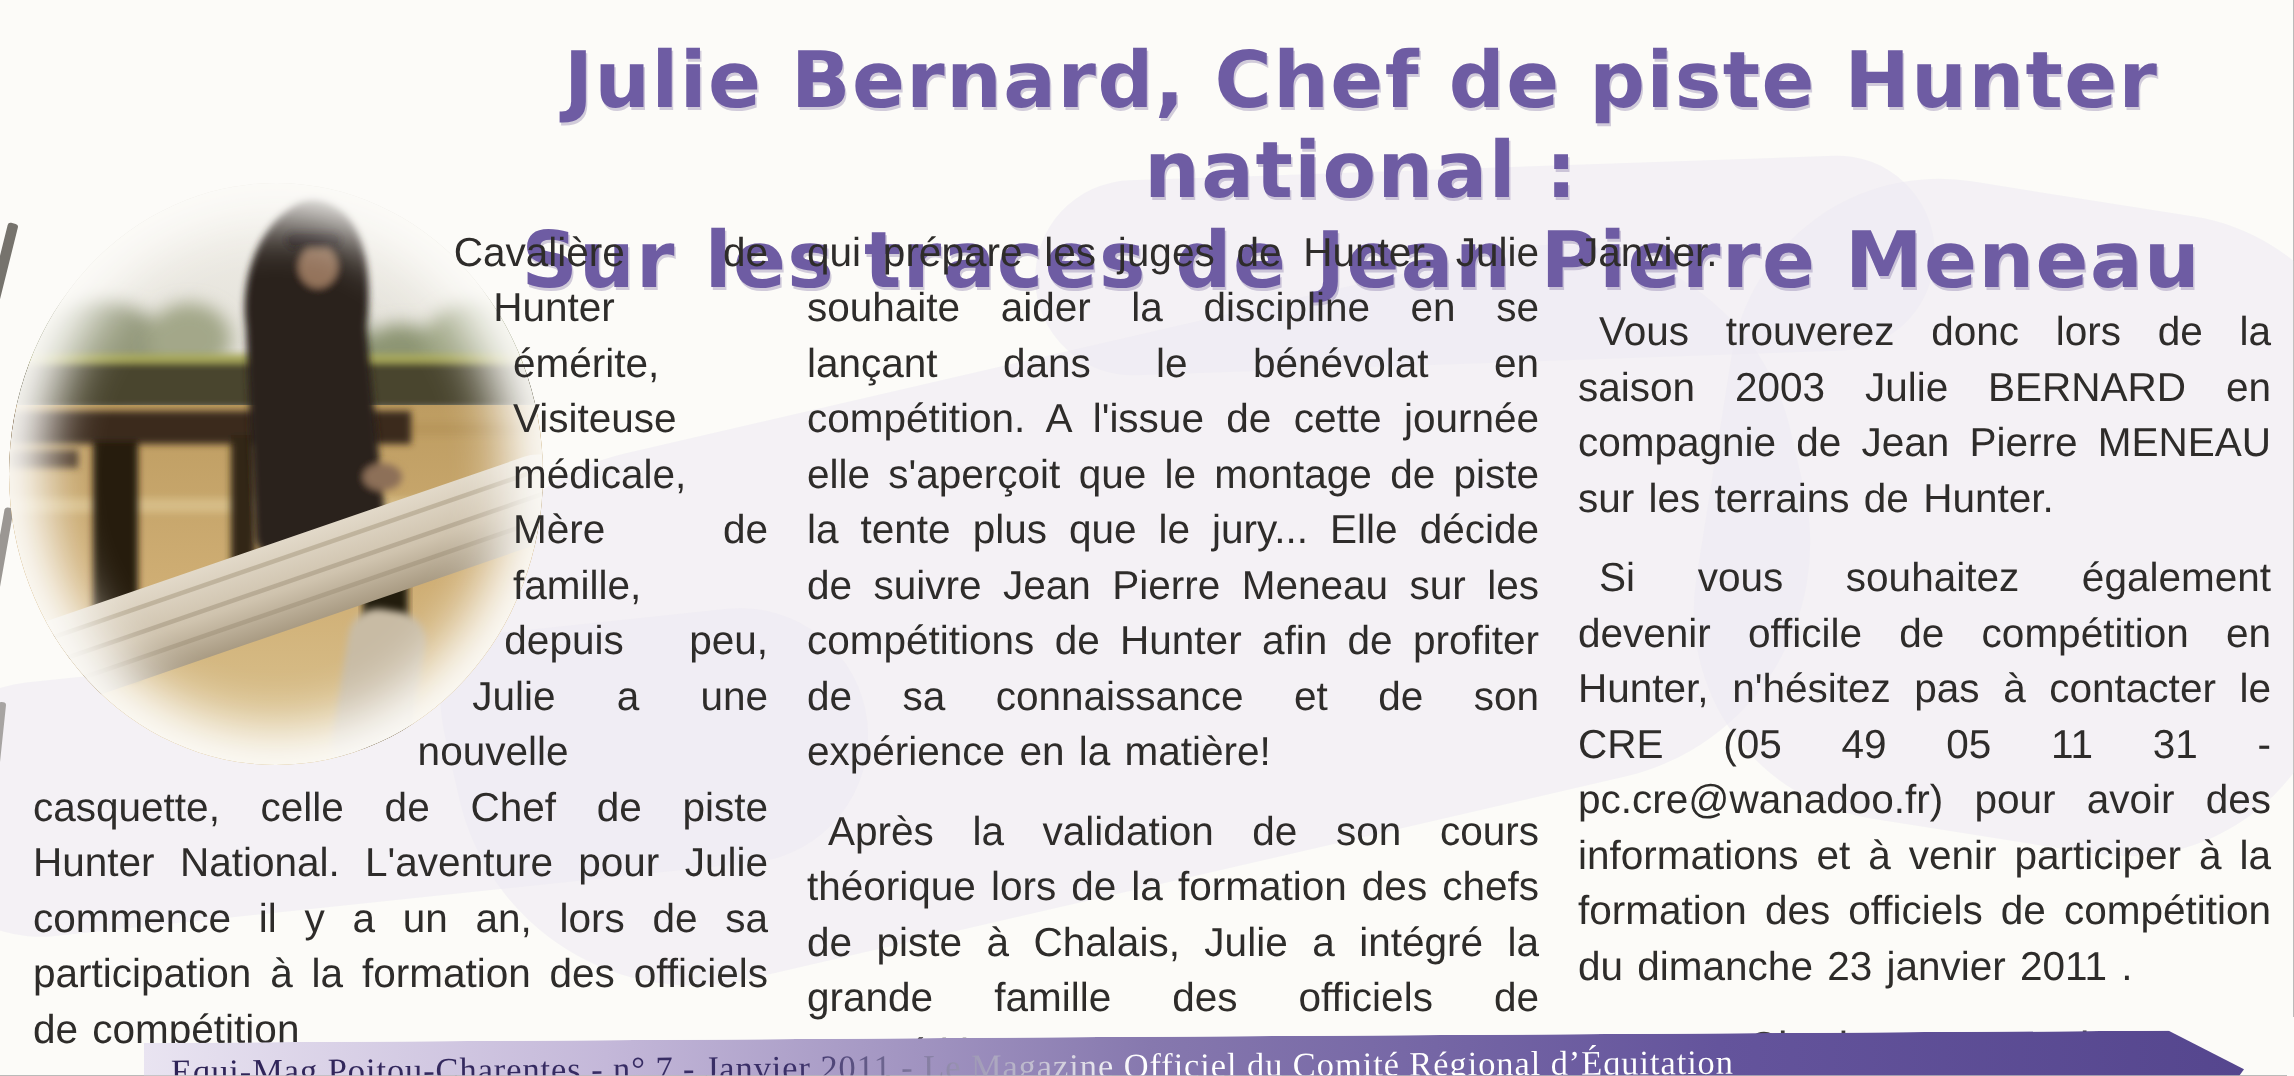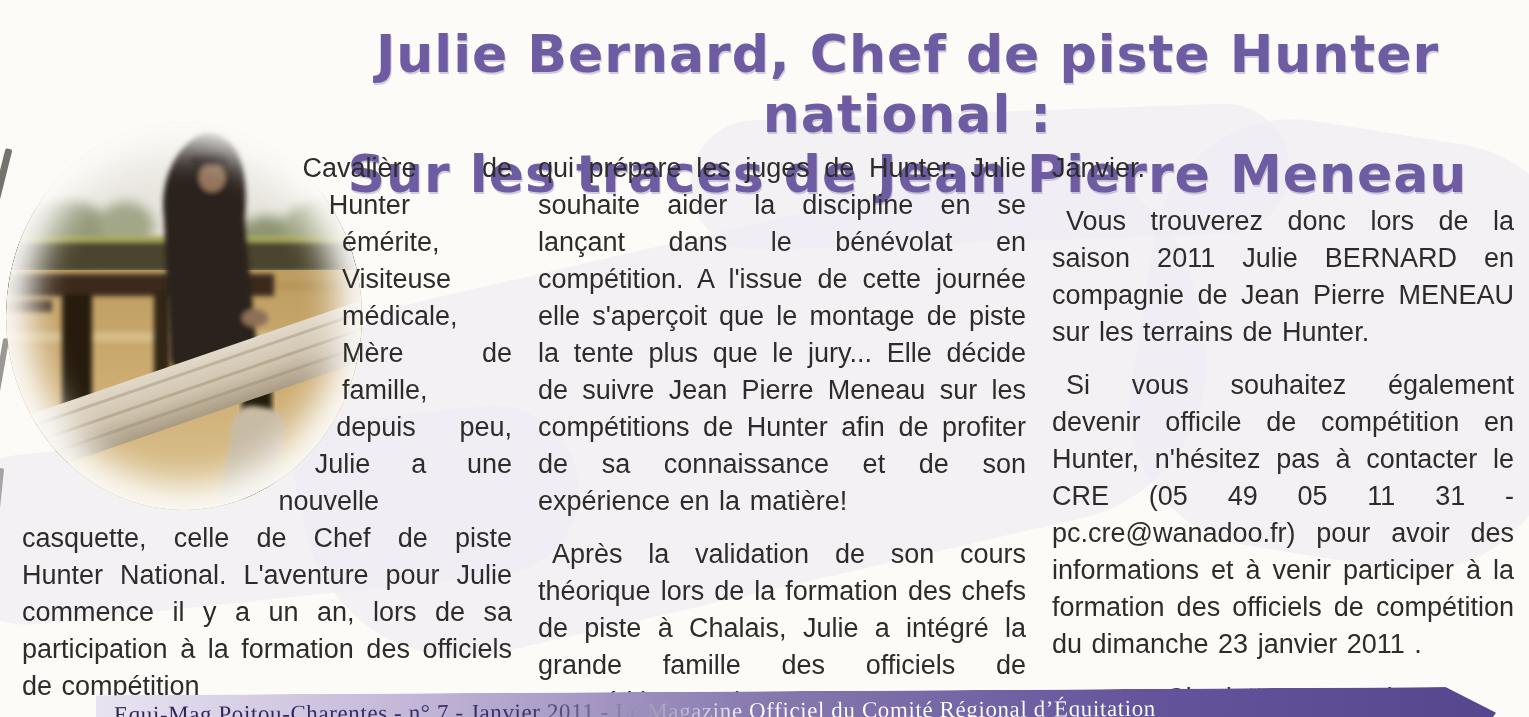--- a/index.html
+++ b/index.html
@@ -189,21 +189,21 @@
     <div class="col col1">
       <div class="photo-spacer"></div>
       <p>Cavalière de Hunter émérite, Visiteuse médicale, Mère de famille, depuis peu, Julie a une nouvelle casquette, celle de Chef de piste Hunter National. L'aventure pour Julie commence il y a un an, lors de sa participation à la formation des officiels de compétition</p>
     </div>
     <div class="col col2">
       <p>qui prépare les juges de Hunter. Julie souhaite aider la discipline en se lançant dans le bénévolat en compétition. A l'issue de cette journée elle s'aperçoit que le montage de piste la tente plus que le jury... Elle décide de suivre Jean Pierre Meneau sur les compétitions de Hunter afin de profiter de sa connaissance et de son expérience en la matière!</p>
       <p class="indent">Après la validation de son cours théorique lors de la formation des chefs de piste à Chalais, Julie a intégré la grande famille des officiels de compétition en devenant Chef de Piste</p>
     </div>
     <div class="col col3">
       <p>Janvier.</p>
-      <p class="indent">Vous trouverez donc lors de la saison 2011 Julie BERNARD en compagnie de Jean Pierre MENEAU sur les terrains de Hunter.</p>
+      <p class="indent">Vous trouverez donc lors de la saison 2003 Julie BERNARD en compagnie de Jean Pierre MENEAU sur les terrains de Hunter.</p>
       <p class="indent">Si vous souhaitez également devenir officile de compétition en Hunter, n'hésitez pas à contacter le CRE (05 49 05 11 31 - pc.cre@wanadoo.fr) pour avoir des informations et à venir participer à la formation des officiels de compétition du dimanche 23 janvier 2011 .</p>
       <div class="signature">Charlotte Ponsard</div>
     </div>
   </div>
 
   <div class="footer-bar">
     <div class="footer-text">Equi-Mag Poitou-Charentes  -  n° 7 - Janvier 2011 - Le Magazine Officiel du Comité Régional d’Équitation</div>
   </div>
 
 </div>

